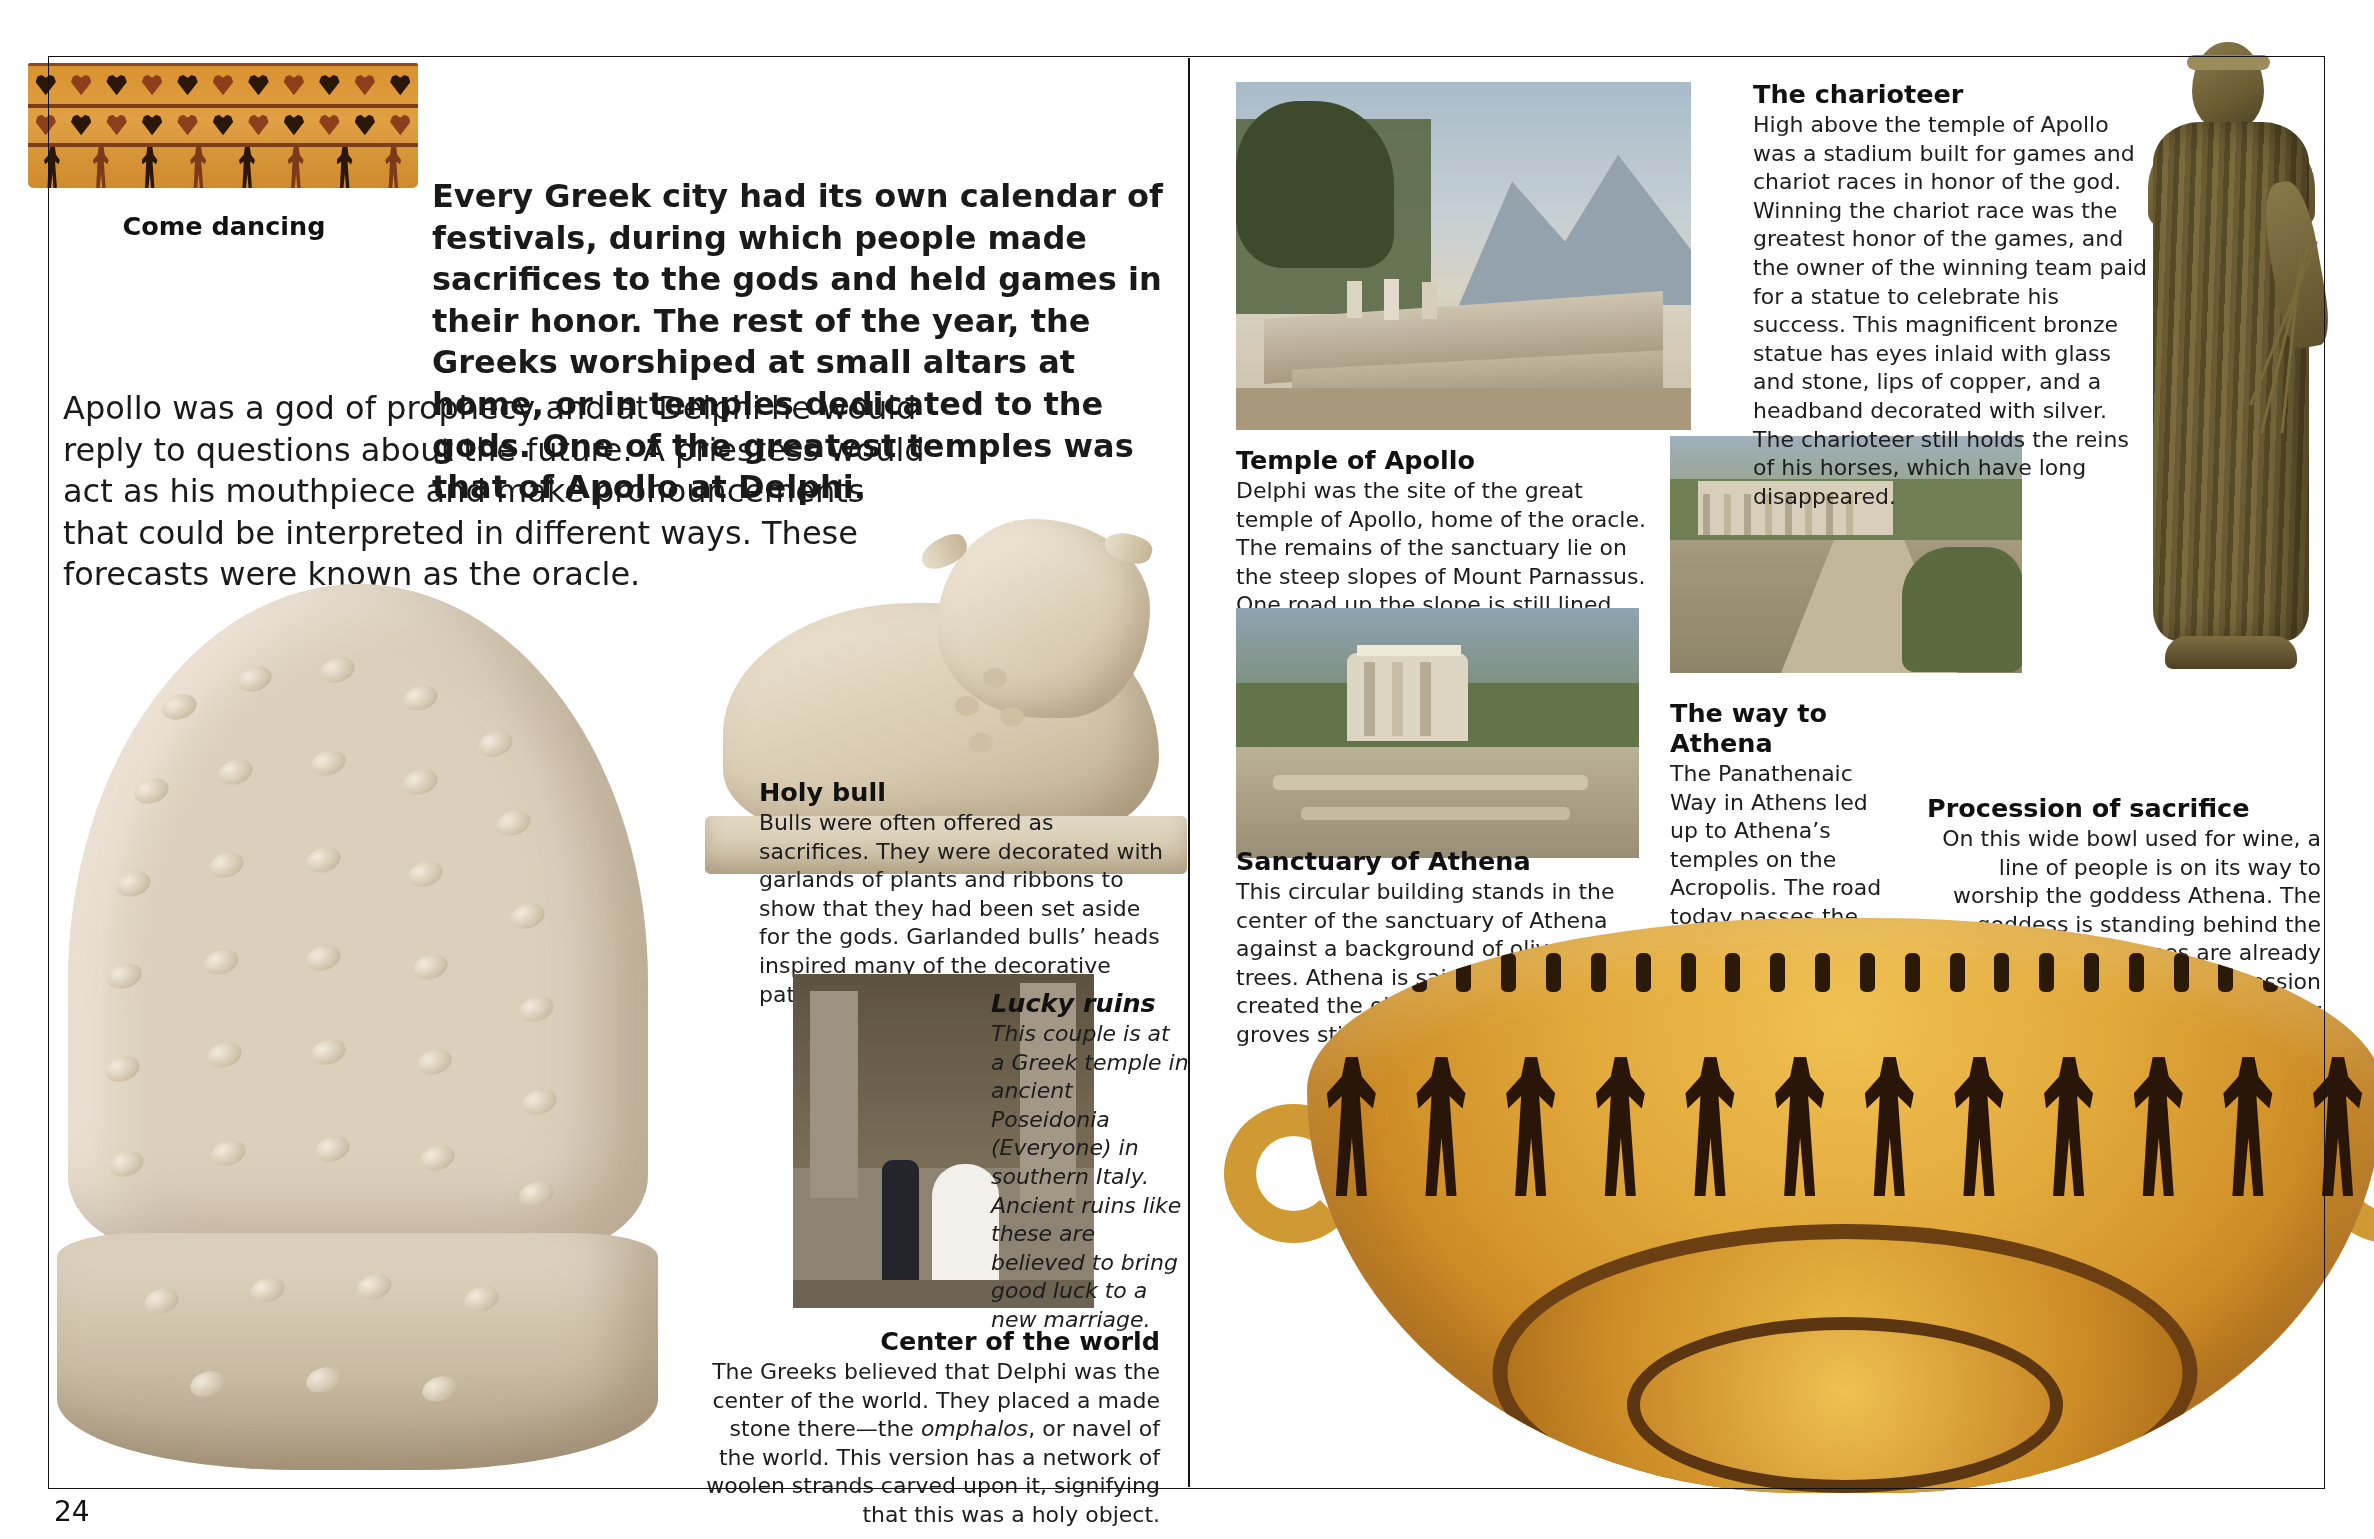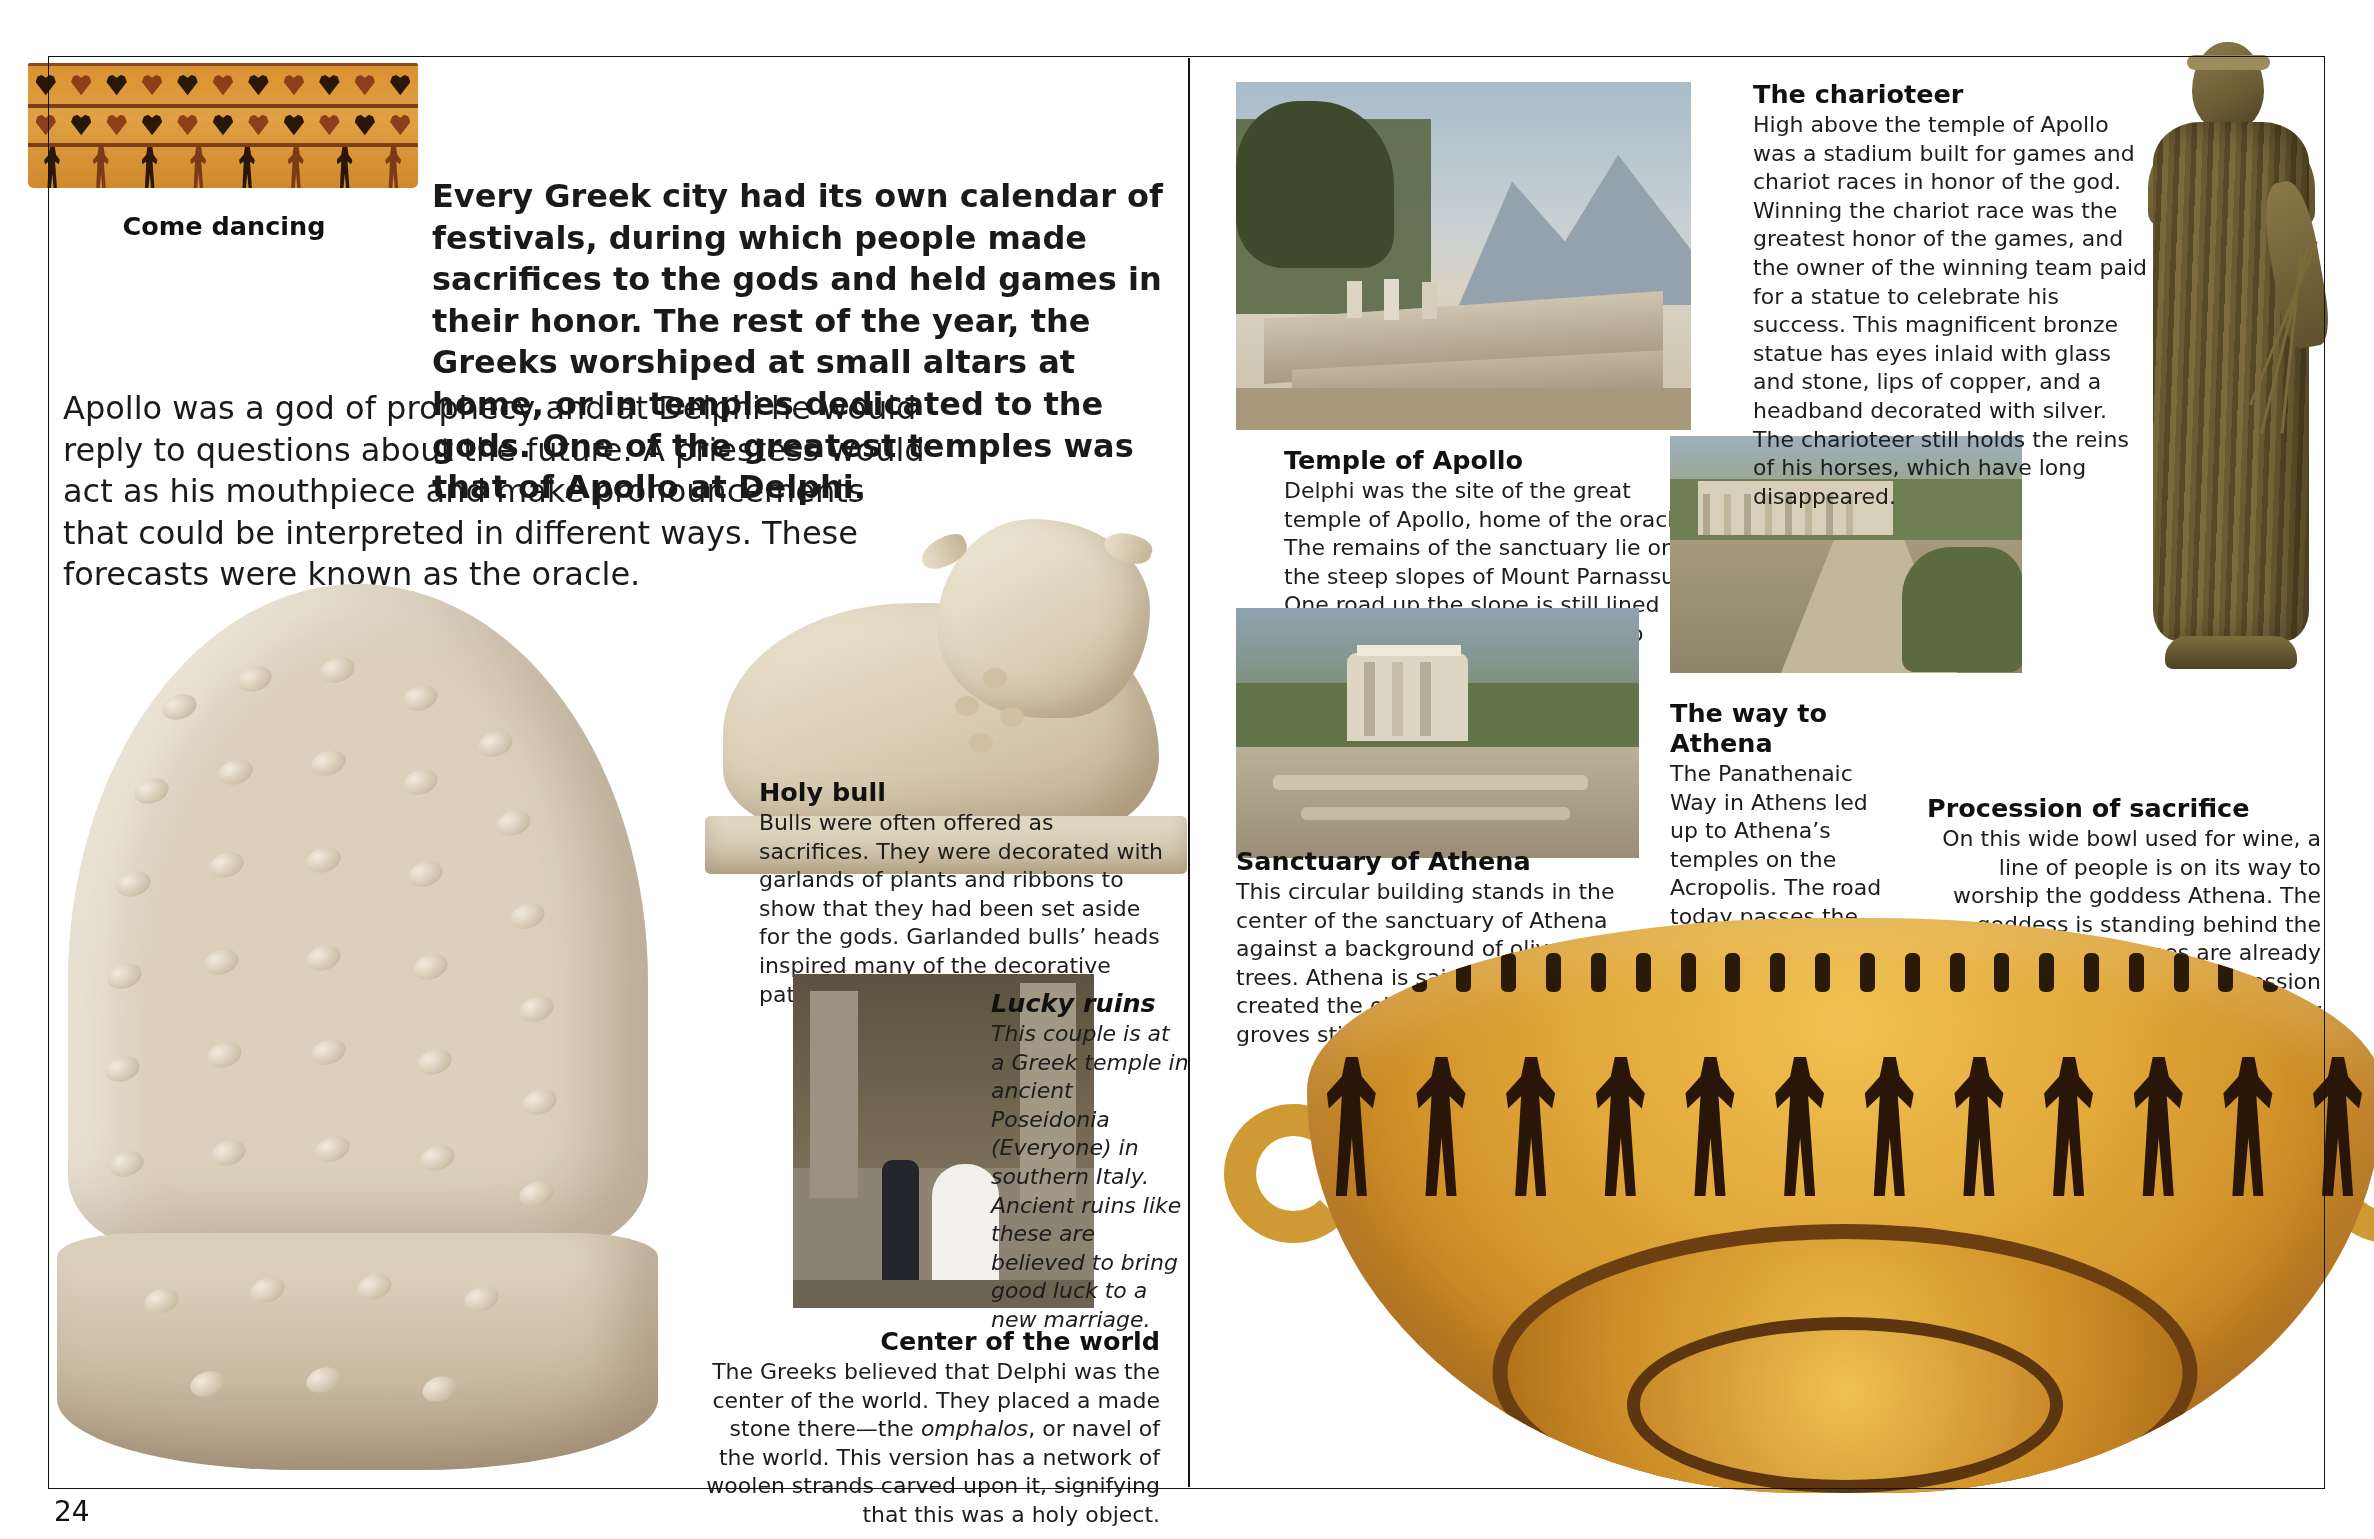--- a/index.html
+++ b/index.html
@@ -409,21 +409,21 @@
     <div class="mtn" style="left:0; top:37px; width:195px; height:195px; background:#5d6b4a; clip-path:polygon(0 0,100% 0,100% 100%,0 100%); opacity:.92;"></div>
     <div class="pbit" style="left:0;top:18.6px;width:158px;height:167px;background:#3e4a2c;border-radius:40% 50% 20% 30%;"></div>
     <div class="ruins" style="left:28px; top:223px; width:399px; height:65px; transform:skewY(-4deg);"></div>
     <div class="ruins" style="left:56px; top:278px; width:371px; height:56px; transform:skewY(-3deg); background:linear-gradient(180deg,#c0b49c,#9a8d76);"></div>
     <div class="pbit" style="left:111px;top:199px;width:15px;height:37px;background:#ddd5c4;"></div>
     <div class="pbit" style="left:148px;top:197px;width:15px;height:41px;background:#e2dacb;"></div>
     <div class="pbit" style="left:186px;top:200px;width:15px;height:37px;background:#d6cdbb;"></div>
     <div class="pbit" style="left:0;top:306px;width:100%;height:42px;background:#a9997c;"></div>
   </div>
 
-  <div class="caption" style="left:1236px; top:445px; width:417px;margin-left:48px;">
+  <div class="caption" style="left:1236px; top:445px; width:417px;">
     <div class="cap-title">Temple of Apollo</div>
     <div class="cap-body">Delphi was the site of the great temple of Apollo, home of the oracle. The remains of the sanctuary lie on the steep slopes of Mount Parnassus. One road up the slope is still lined with small buildings that used to store gifts offered to the god.</div>
   </div>
 
   <div class="img ph-tholos" style="left:1236px; top:608px; width:403px; height:250px;">
     <div class="pbit" style="left:0;top:0;width:100%;height:34%;background:linear-gradient(180deg,#8fa3b3,#7d8f7a);"></div>
     <div class="pbit" style="left:0;top:30%;width:100%;height:32%;background:#63744a;"></div>
     <div class="pbit" style="left:111px;top:45px;width:121px;height:88px;background:#ddd6c2;border-radius:9.3px 9.3px 0 0;"></div>
     <div class="pbit" style="left:121px;top:37px;width:104px;height:11px;background:#efe9da;"></div>
     <div class="pbit" style="left:128px;top:54px;width:11px;height:74px;background:#b7ad96;"></div>

